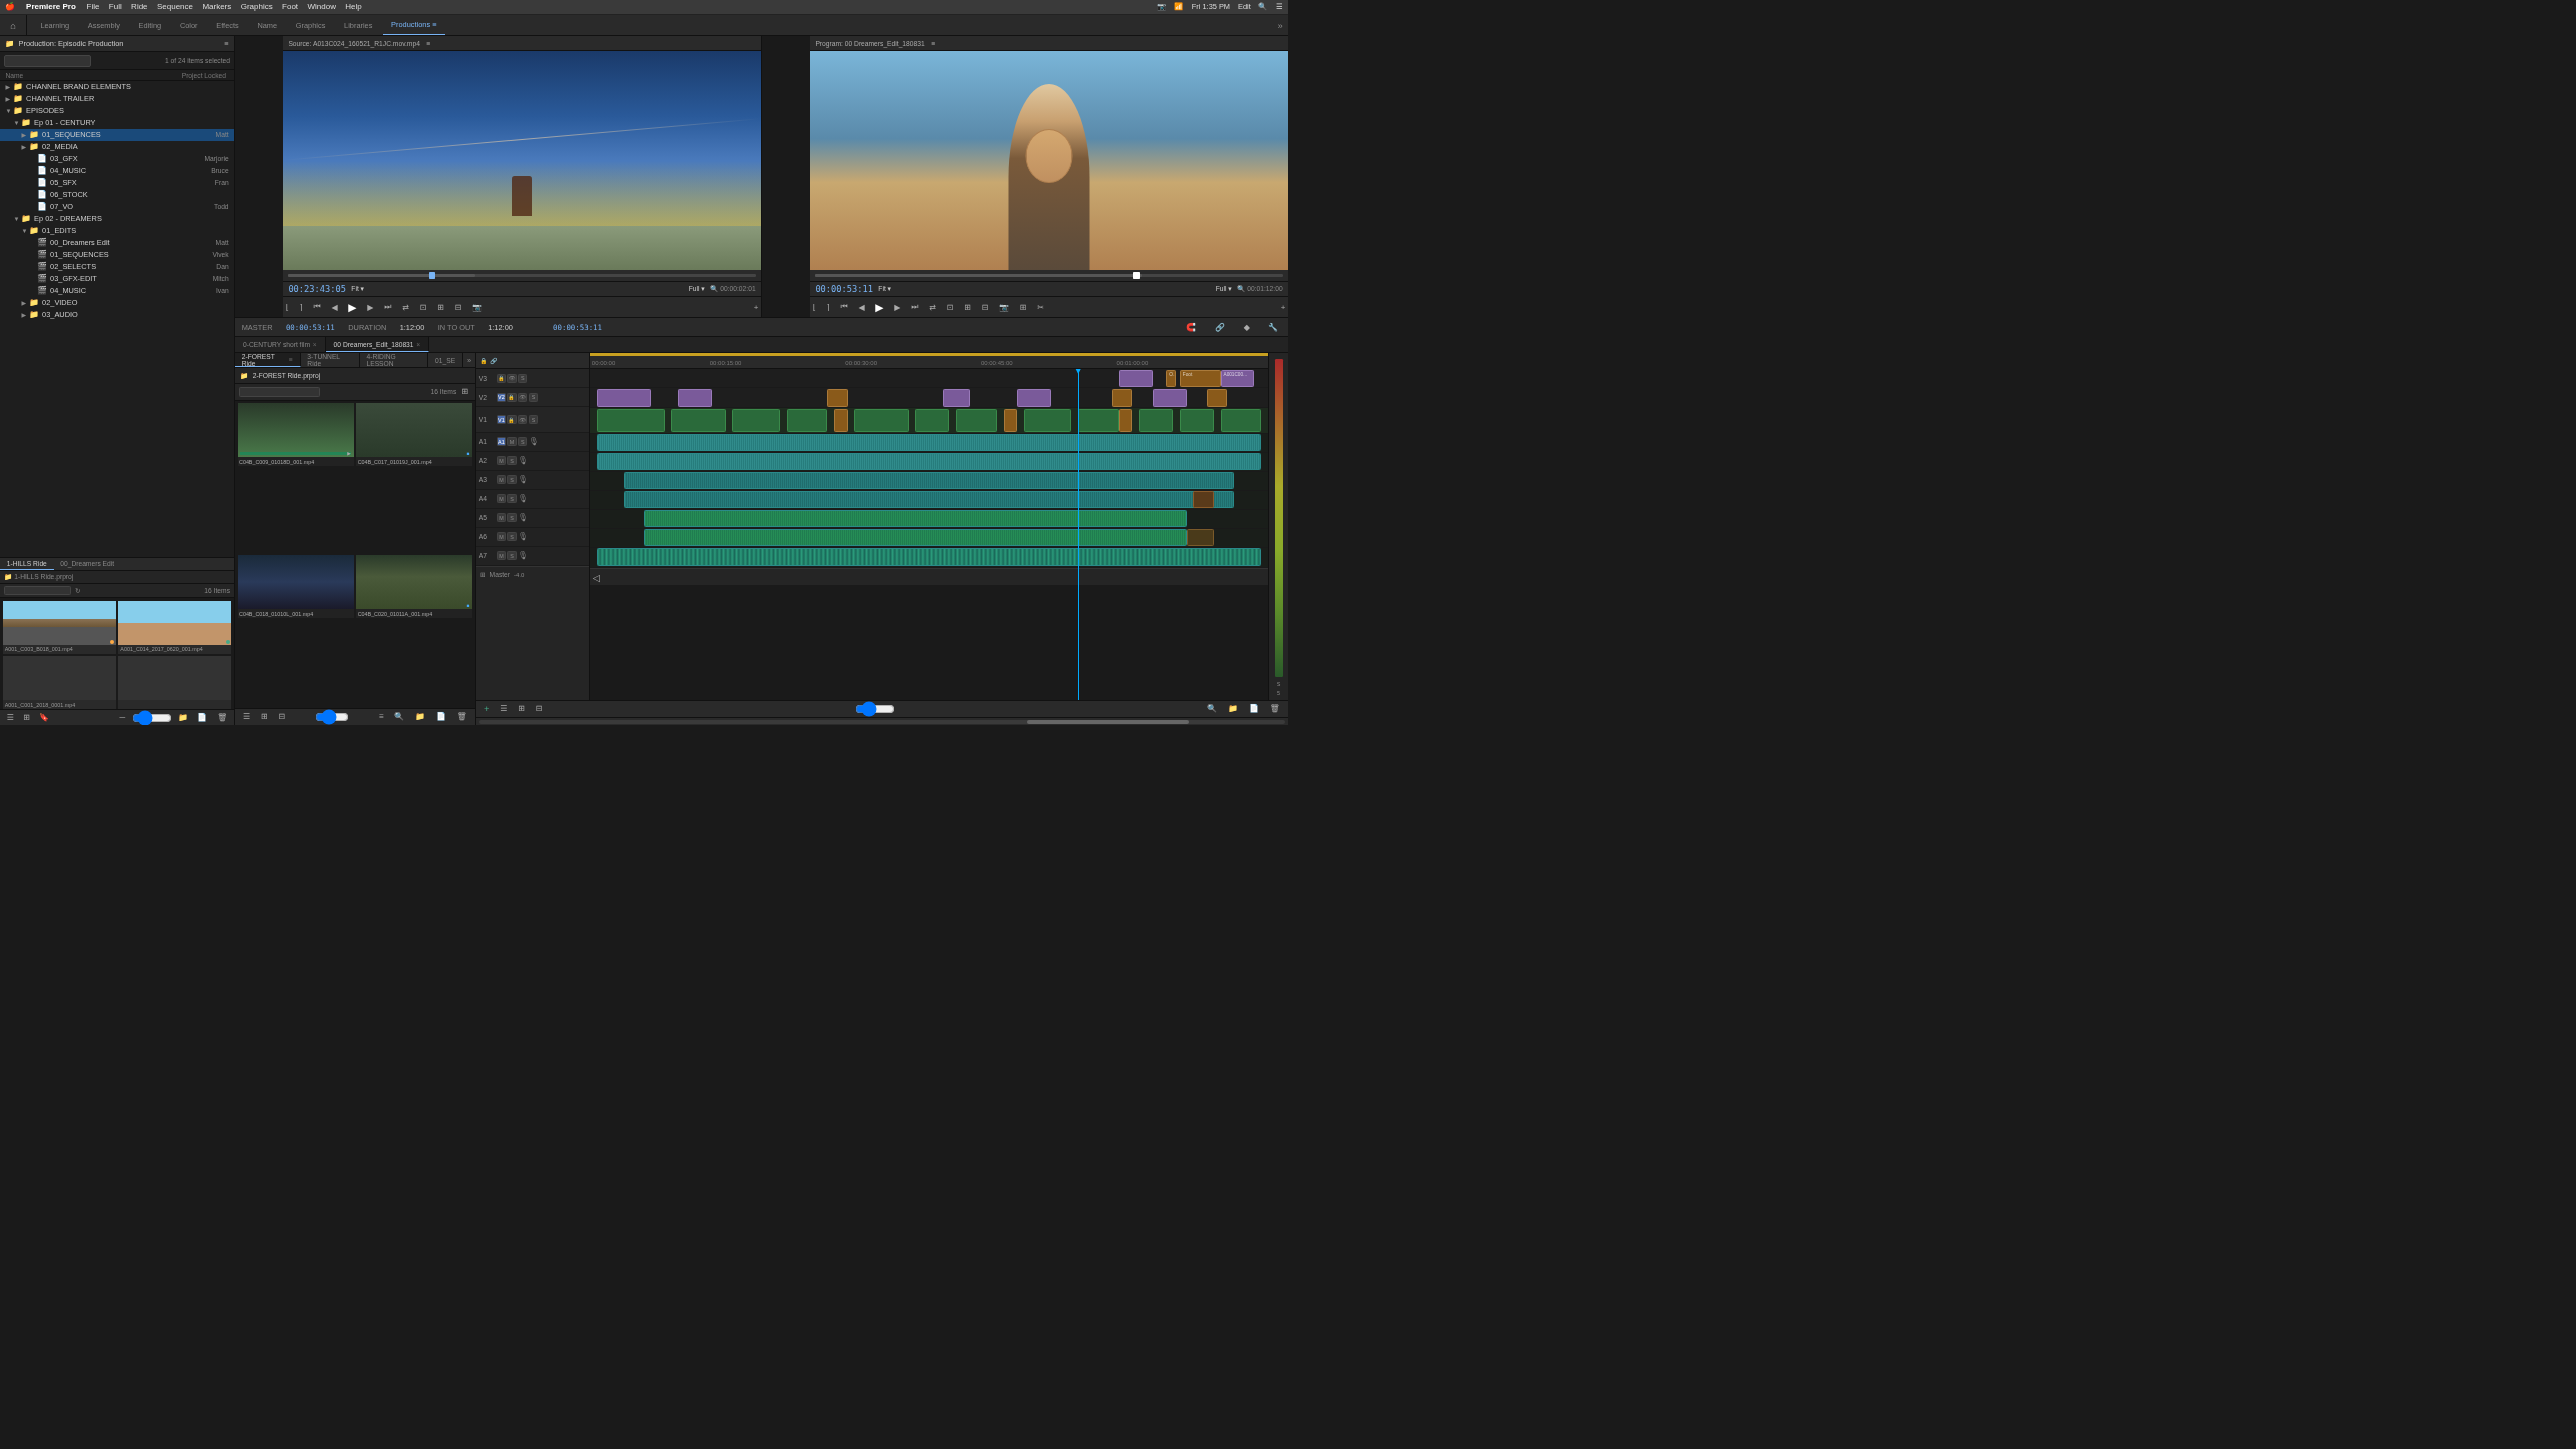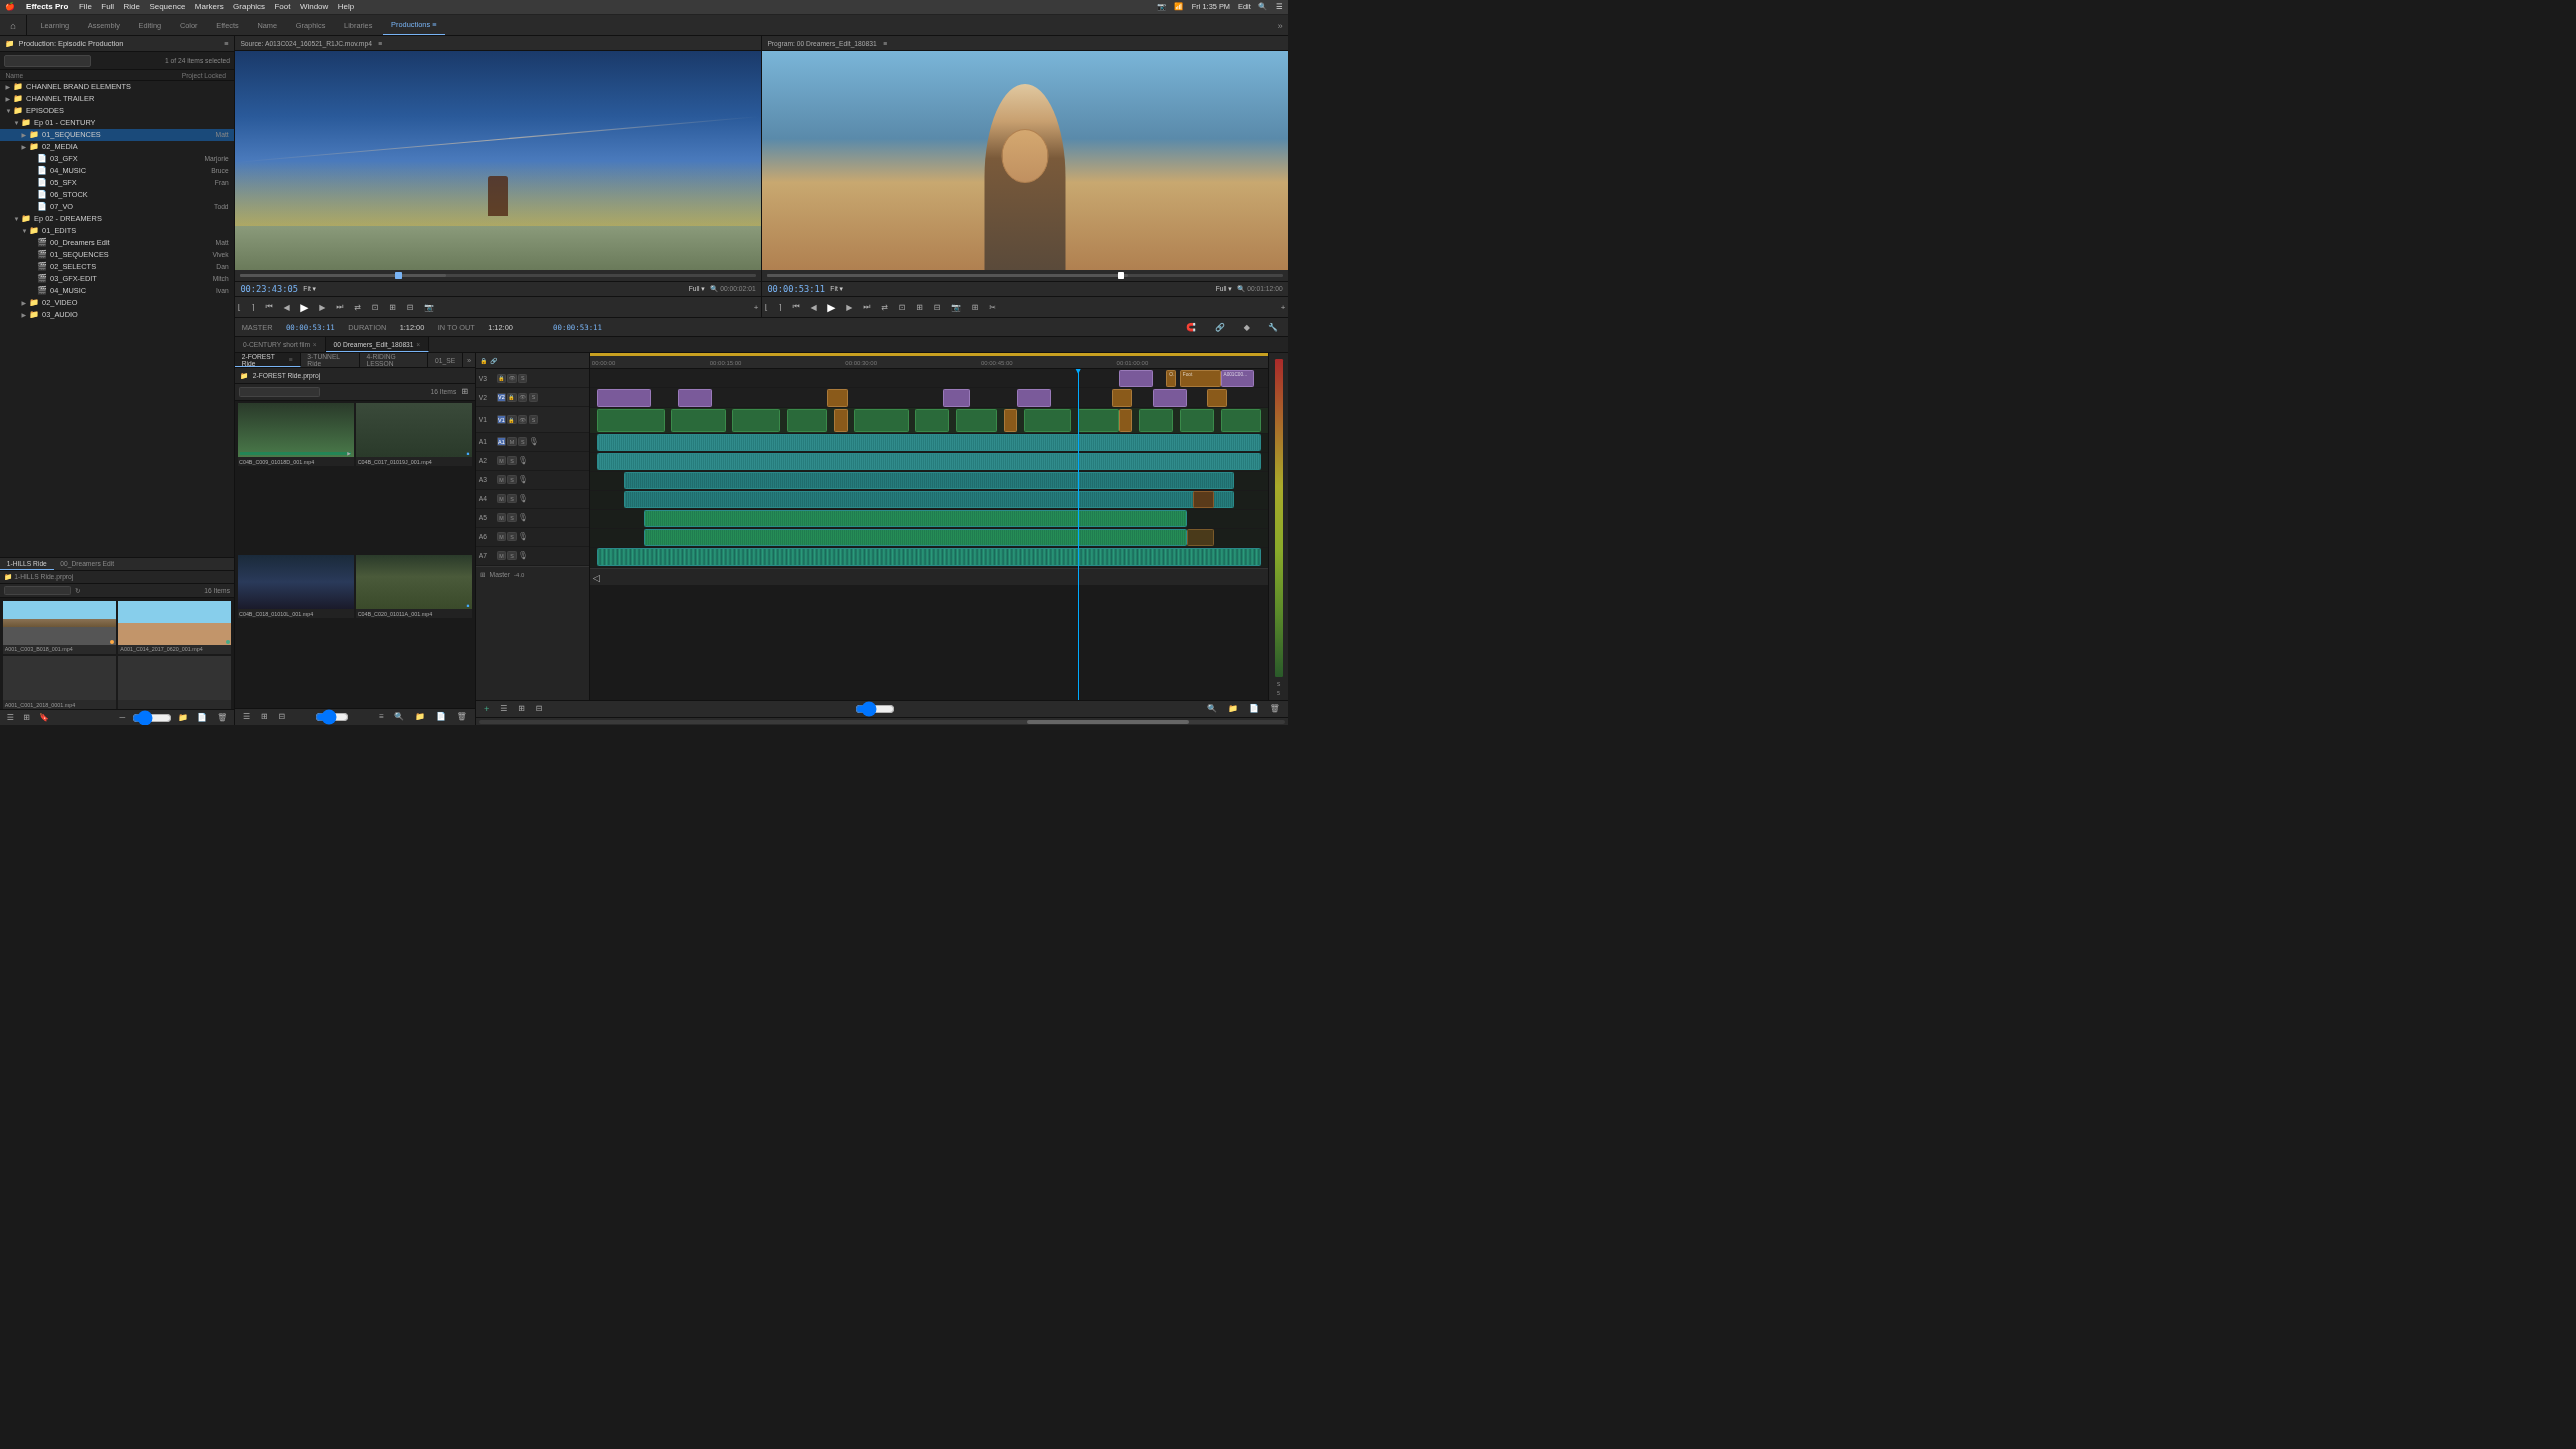--- a/index.html
+++ b/index.html
@@ -276,20 +276,21 @@
       height: 282px;
       background: #1a1a1a;
       border-bottom: 0.7px solid #111;
       flex-shrink: 0;
     }
     .monitor {
       flex: 1;
       display: flex;
       flex-direction: column;
       border-right: 0.7px solid #111;
+      margin-left: 48px;
     }
     .monitor:last-child { border-right: none; }
     .monitor-header {
       background: #2a2a2a;
       height: 14.8px;
       display: flex;
       align-items: center;
       padding: 0 5.4px;
       gap: 4px;
       font-size: 6.7px;
@@ -688,21 +689,21 @@
       overflow: hidden;
       white-space: nowrap;
       text-overflow: ellipsis;
     }
   </style>
 </head>
 <body>
 
 <div class="menu-bar">
   <span>🍎</span>
-  <span class="app-name">Effects Pro</span>
+  <span class="app-name">Premiere Pro</span>
   <div class="menu-items">
     <span>File</span>
     <span>Full</span>
     <span>Ride</span>
     <span>Sequence</span>
     <span>Markers</span>
     <span>Graphics</span>
     <span>Foot</span>
     <span>Window</span>
     <span>Help</span>

